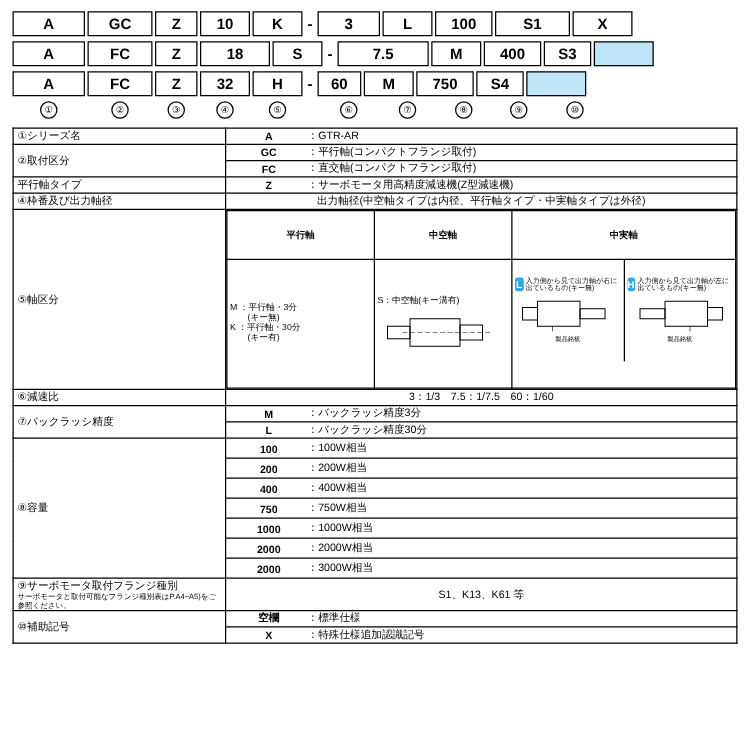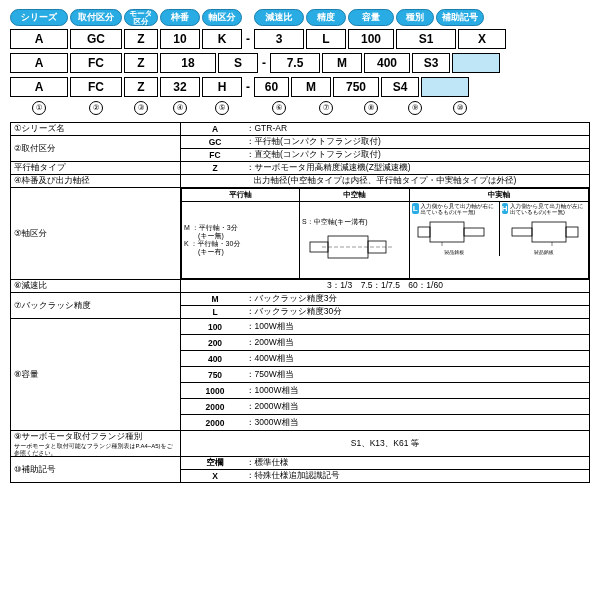--- a/index.html
+++ b/index.html
@@ -69,55 +69,39 @@
   .small{font-size:7px;line-height:1.15;}
   .tiny{font-size:6px;line-height:1.1;}
   .row-h{height:15px;}
 
   .kv{display:flex;align-items:center;}
   .kv .k{width:62px;text-align:center;font-weight:bold;}
   .kv .v{flex:1;}
 
   
   table.sub{border-collapse:collapse;width:100%;table-layout:fixed;}
-  table.sub td{border:1px solid #000;padding:1px 2px;font-size:7.5px;vertical-align:top;}
+  table.sub td{border:1px solid #000;padding:14px 2px;font-size:7.5px;vertical-align:top;}
   .subhdr{text-align:center;font-weight:bold;font-size:8px;}
 
   .ltag,.htag{
     display:inline-block;background:#29ace3;color:#fff;font-weight:bold;
     width:11px;height:11px;line-height:11px;text-align:center;font-size:8px;
     border-radius:2px;margin-right:2px;vertical-align:middle;
   }
   .noteline{display:flex;align-items:flex-start;font-size:5.6px;line-height:1.15;}
   .diagcap{font-size:5px;text-align:center;}
   svg.dg{display:block;}
 </style>
 </head>
 <body>
 
 <div class="page">
 
   <div class="code-area">
 
-    <div class="hdr-row">
-      <div class="hdr-cell" style="width:58px">シリーズ</div>
-      <div class="hdr-cell" style="width:52px">取付区分</div>
-      <div class="hdr-cell two" style="width:34px;flex-direction:column">
-          <span>モータ</span>
-          <span>区分</span>
-        </div>
-      <div class="hdr-cell" style="width:40px">枠番</div>
-      <div class="hdr-cell" style="width:40px">軸区分</div>
-      <div style="width:10px"></div>
-      <div class="hdr-cell" style="width:50px">減速比</div>
-      <div class="hdr-cell" style="width:40px">精度</div>
-      <div class="hdr-cell" style="width:46px">容量</div>
-      <div class="hdr-cell" style="width:38px">種別</div>
-      <div class="hdr-cell" style="width:48px">補助記号</div>
-    </div>
 
     <div class="val-row">
       <div class="vcell" style="width:58px">A</div>
       <div class="vcell" style="width:52px">GC</div>
       <div class="vcell" style="width:34px">Z</div>
       <div class="vcell" style="width:40px">10</div>
       <div class="vcell" style="width:40px">K</div>
       <div class="vdash">-</div>
       <div class="vcell" style="width:50px">3</div>
       <div class="vcell" style="width:40px">L</div>
@@ -126,21 +110,21 @@
       <div class="vcell" style="width:48px">X</div>
     </div>
 
     <div class="val-row">
       <div class="vcell" style="width:58px">A</div>
       <div class="vcell" style="width:52px">FC</div>
       <div class="vcell" style="width:34px">Z</div>
       <div class="vcell" style="width:56px">18</div>
       <div class="vcell" style="width:40px">S</div>
       <div class="vdash">-</div>
-      <div class="vcell" style="width:50px">7.5</div>
+      <div class="vcell" style="width:73px">7.5</div>
       <div class="vcell" style="width:40px">M</div>
       <div class="vcell" style="width:46px">400</div>
       <div class="vcell" style="width:38px">S3</div>
       <div class="vcell blue" style="width:48px"></div>
     </div>
 
     <div class="val-row">
       <div class="vcell" style="width:58px">A</div>
       <div class="vcell" style="width:52px">FC</div>
       <div class="vcell" style="width:34px">Z</div>

